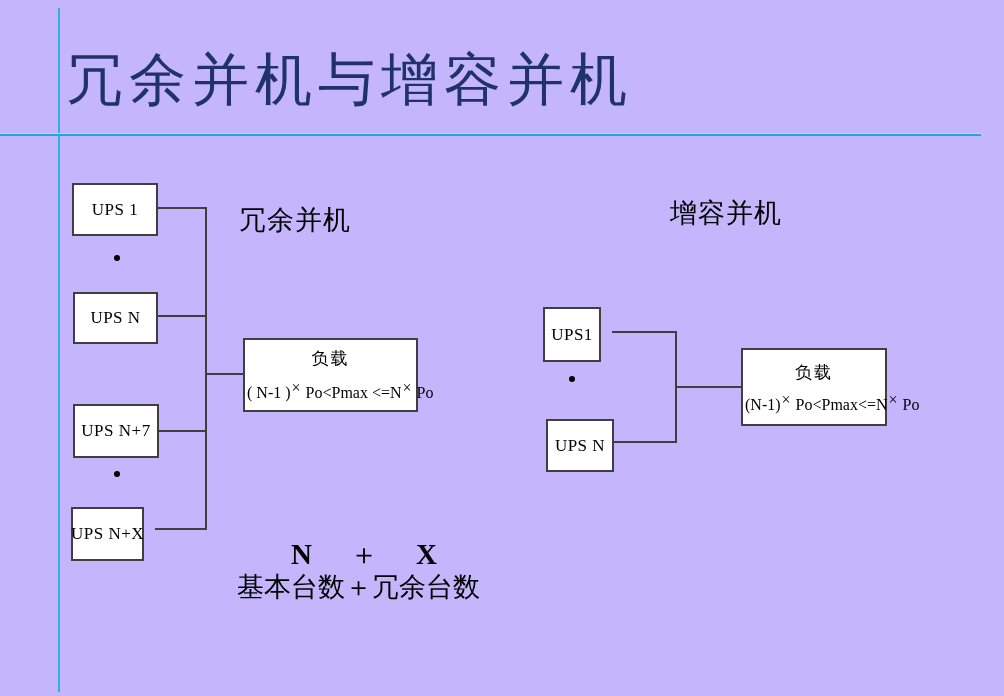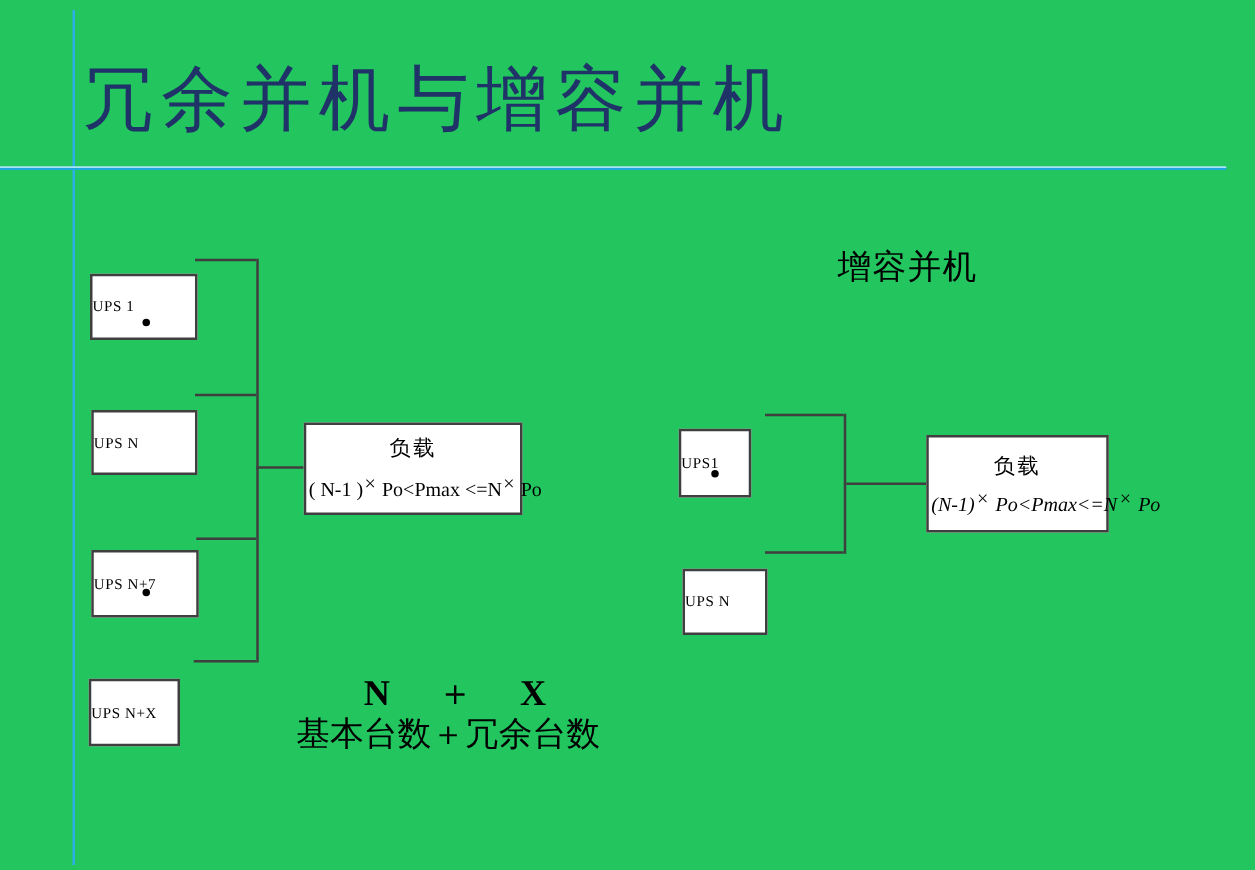--- a/index.html
+++ b/index.html
@@ -3,35 +3,35 @@
 <meta charset="utf-8">
 <style>
   :root{
     --title-color:#1f3368;
     --accent-line:#2eb0e6;
     --line-color:#3f3f3f;
     --text-color:#000000;
   }
   html,body{margin:0;padding:0;background:#ffffff;}
   .slide{
-    position:relative;width:1004px;height:696px;background:#22c55e;
+    position:relative;width:1004px;height:696px;background:#c4b5fd;
     font-family:"Liberation Serif","DejaVu Serif",serif;color:var(--text-color);
     overflow:hidden;
   }
   .v-accent{position:absolute;left:58px;top:8px;width:2px;height:684px;background:var(--accent-line);}
   .h-accent{position:absolute;left:0;top:133px;width:981px;height:3px;
     background:linear-gradient(to bottom,#a9e2f6 0 34%,#1ea9de 34%);}
   .slide-title{
     position:absolute;left:66px;top:46px;font-size:57px;line-height:1.2;
     letter-spacing:6px;color:var(--title-color);white-space:nowrap;font-weight:500;
   }
   .ups-box{
     position:absolute;box-sizing:border-box;border:2px solid var(--line-color);
-    background:#ffffff;display:flex;align-items:center;justify-content:flex-start;
-    font-size:12px;letter-spacing:.5px;white-space:nowrap;margin-top:36px;
+    background:#ffffff;display:flex;align-items:center;justify-content:center;
+    font-size:17px;letter-spacing:.5px;white-space:nowrap;
   }
   .b-ups1L{left:72px;top:183px;width:86px;height:53px;}
   .b-upsNL{left:73px;top:292px;width:85px;height:52px;}
   .b-upsN1{left:73px;top:404px;width:86px;height:54px;}
   .b-upsNX{left:71px;top:507px;width:73px;height:54px;}
   .b-ups1R{left:543px;top:307px;width:58px;height:55px;}
   .b-upsNR{left:546px;top:419px;width:68px;height:53px;}
   .conn{position:absolute;background:var(--line-color);}
   .dot{position:absolute;width:6px;height:6px;border-radius:50%;background:#000;}
   .diagram-label{position:absolute;font-size:27px;letter-spacing:1px;white-space:nowrap;}
@@ -41,39 +41,40 @@
     position:absolute;box-sizing:border-box;border:2px solid var(--line-color);
     background:#ffffff;overflow:visible;
   }
   .load-left{left:243px;top:338px;width:175px;height:74px;}
   .load-right{left:741px;top:348px;width:146px;height:78px;}
   .load-title{text-align:center;font-size:17px;letter-spacing:2px;}
   .load-left .load-title{margin-top:7px;}
   .load-right .load-title{margin-top:11px;}
   .formula{font-size:16px;white-space:nowrap;padding-left:2px;}
   .load-left .formula{margin-top:9px;text-align:center;}
-  .load-right .formula{margin-top:7px;font-style:italic;}
+  .load-right .formula{margin-top:7px;}
   .mult{vertical-align:5px;display:inline-block;margin:0 1px;}
   .nx-row{
     position:absolute;left:291px;top:535px;width:146px;display:flex;
     justify-content:space-between;align-items:baseline;font-size:29px;font-weight:bold;
   }
   .nx-row .plus{font-weight:normal;}
   .nx-caption{position:absolute;left:237px;top:569px;font-size:27px;white-space:nowrap;text-align:right;}
 </style>
 </head>
 <body>
 
 <div class="slide">
 
   <div class="v-accent"></div>
   <div class="h-accent"></div>
 
   <div class="slide-title">冗余并机与增容并机</div>
 
+  <div class="diagram-label lbl-left">冗余并机</div>
 
   <div class="ups-box b-ups1L">
     <span>UPS 1</span>
   </div>
   <div class="dot" style="left:114px;top:255px;"></div>
   <div class="ups-box b-upsNL">
     <span>UPS N</span>
   </div>
   <div class="ups-box b-upsN1">
     <span>UPS N+7</span>

